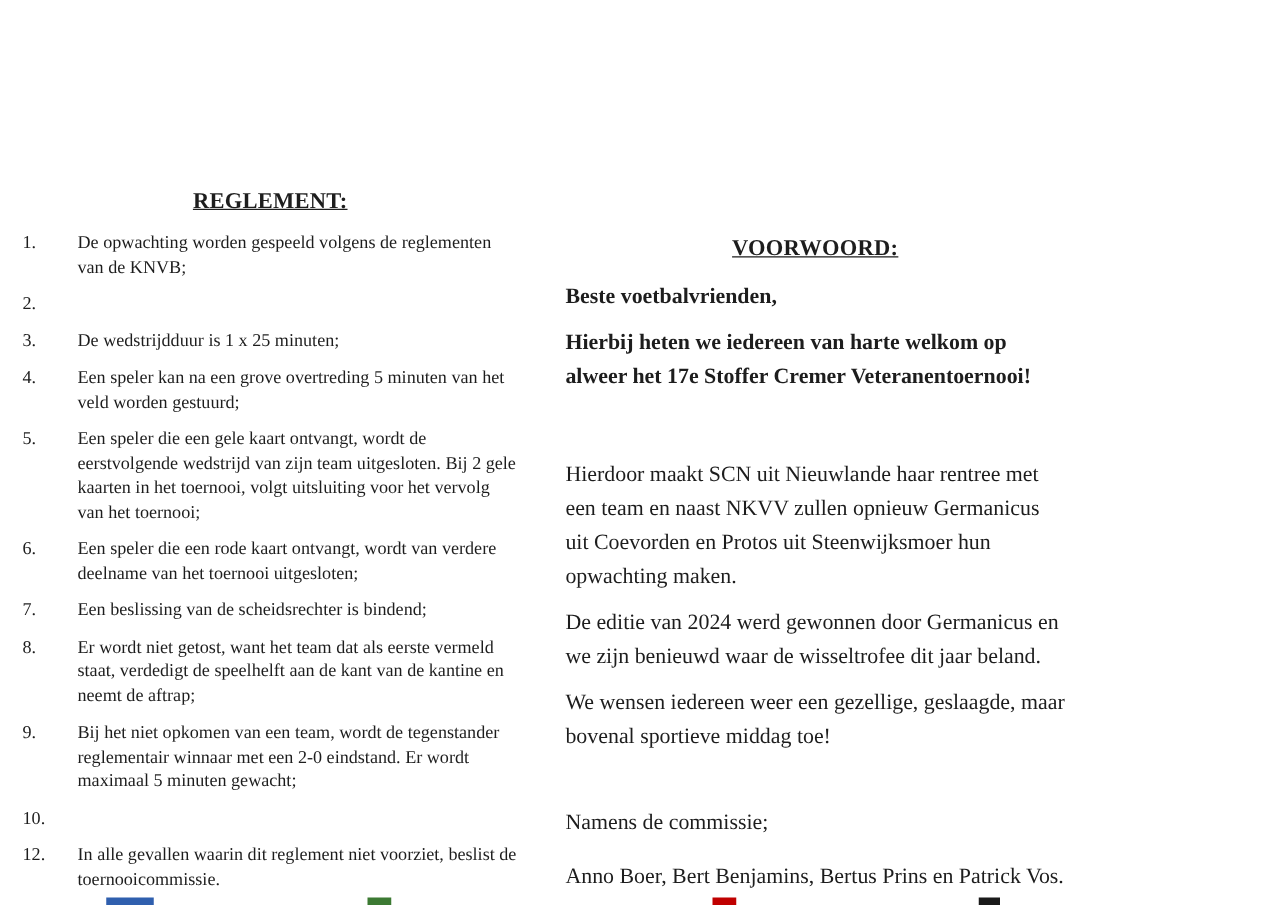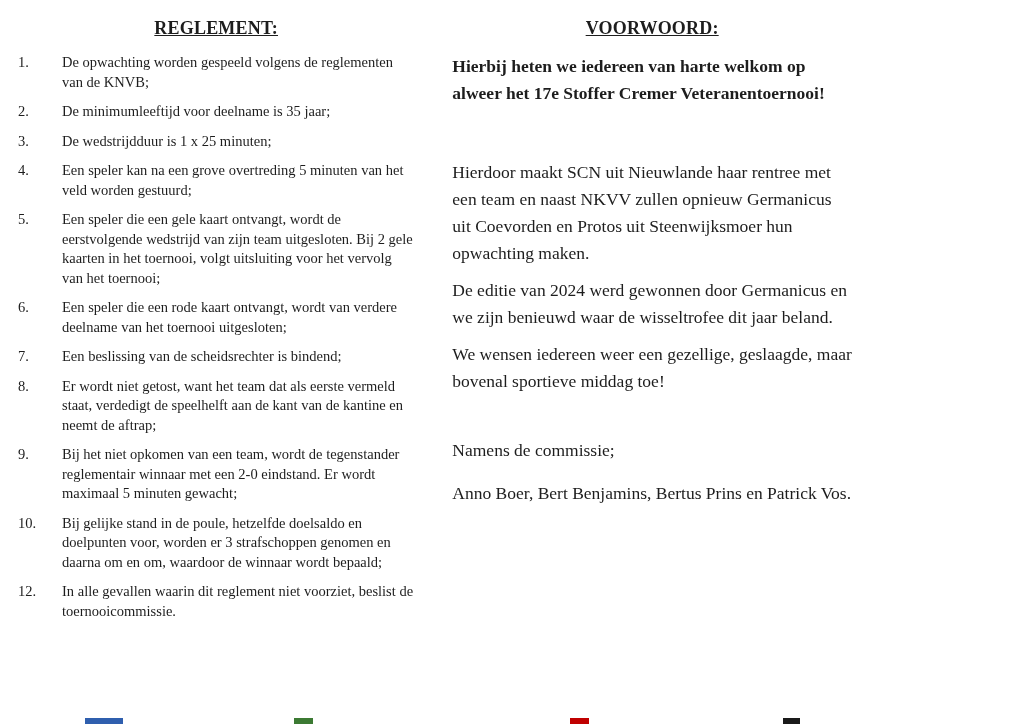--- a/index.html
+++ b/index.html
@@ -12,20 +12,21 @@
     background: #ffffff;
     color: #1d1d1d;
     font-family: "Liberation Serif", "DejaVu Serif", serif;
     overflow: hidden;
     position: relative;
   }
   .page {
     display: flex;
     width: 860px;
     height: 724px;
+    align-items: flex-end;
   }
   .col {
     box-sizing: border-box;
   }
   .col-left {
     width: 512px;
     padding: 14px 16px 0 18px;
   }
   .col-right {
     width: 512px;
@@ -90,21 +91,20 @@
 
   <div class="col col-left">
     <div class="col-title">REGLEMENT:</div>
     <ol class="rules">
         <li class="rule">
           <span class="rule-num">1.</span>
           <span class="rule-text">De opwachting worden gespeeld volgens de reglementen van de KNVB;</span>
         </li>
         <li class="rule">
           <span class="rule-num">2.</span>
-          <span class="rule-text">De minimumleeftijd voor deelname is 35 jaar;</span>
         </li>
         <li class="rule">
           <span class="rule-num">3.</span>
           <span class="rule-text">De wedstrijdduur is 1 x 25 minuten;</span>
         </li>
         <li class="rule">
           <span class="rule-num">4.</span>
           <span class="rule-text">Een speler kan na een grove overtreding 5 minuten van het veld worden gestuurd;</span>
         </li>
         <li class="rule">
@@ -122,32 +122,32 @@
         <li class="rule">
           <span class="rule-num">8.</span>
           <span class="rule-text">Er wordt niet getost, want het team dat als eerste vermeld staat, verdedigt de speelhelft aan de kant van de kantine en neemt de aftrap;</span>
         </li>
         <li class="rule">
           <span class="rule-num">9.</span>
           <span class="rule-text">Bij het niet opkomen van een team, wordt de tegenstander reglementair winnaar met een 2-0 eindstand. Er wordt maximaal 5 minuten gewacht;</span>
         </li>
         <li class="rule">
           <span class="rule-num">10.</span>
-          <span class="rule-text">Bij gelijke stand in de poule, hetzelfde doelsaldo en doelpunten voor, worden er 3 strafschoppen genomen en daarna om en om, waardoor de winnaar wordt bepaald;</span>
         </li>
         <li class="rule">
           <span class="rule-num">12.</span>
           <span class="rule-text">In alle gevallen waarin dit reglement niet voorziet, beslist de toernooicommissie.</span>
         </li>
       </ol>
   </div>
 
   <div class="col col-right fore">
     <div class="col-title">VOORWOORD:</div>
 
+    <p class="bold">Beste voetbalvrienden,</p>
 
     <p class="bold">Hierbij heten we iedereen van harte welkom op alweer het 17e Stoffer Cremer Veteranentoernooi!</p>
 
     <div class="gap-lg"></div>
 
     <div>
         <p>Hierdoor maakt SCN uit Nieuwlande haar rentree met een team en naast NKVV zullen opnieuw Germanicus uit Coevorden en Protos uit Steenwijksmoer hun opwachting maken.</p>
         <p>De editie van 2024 werd gewonnen door Germanicus en we zijn benieuwd waar de wisseltrofee dit jaar beland.</p>
         <p>We wensen iedereen weer een gezellige, geslaagde, maar bovenal sportieve middag toe!</p>
       </div>

